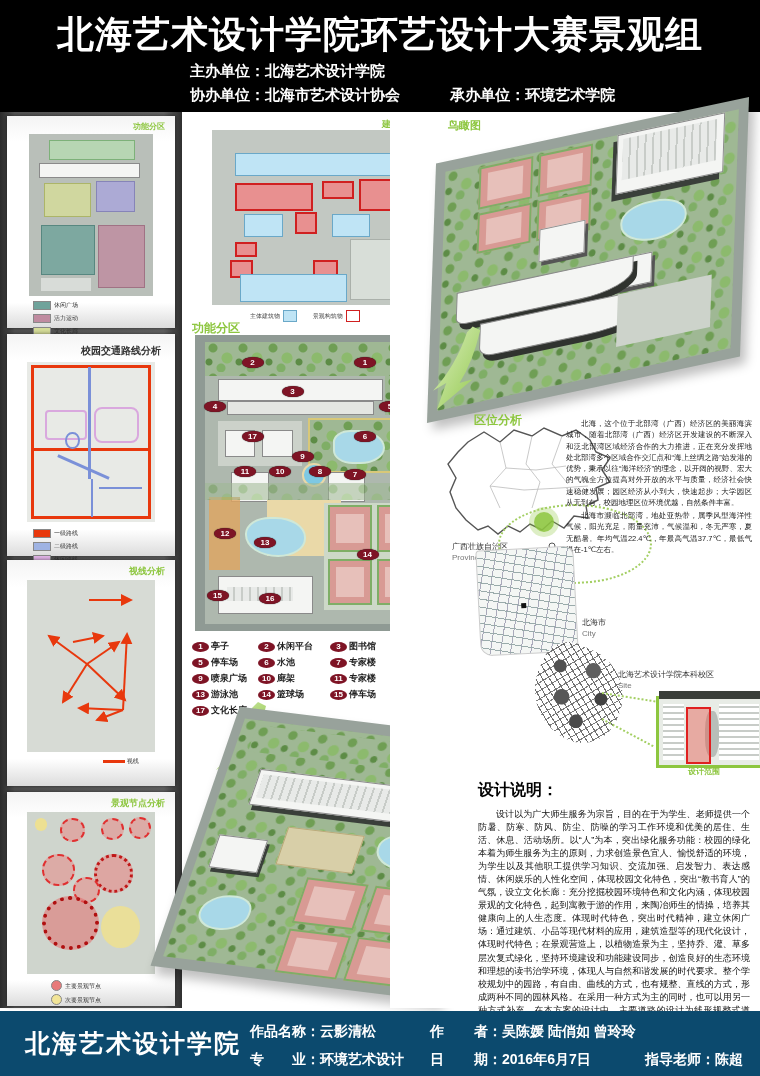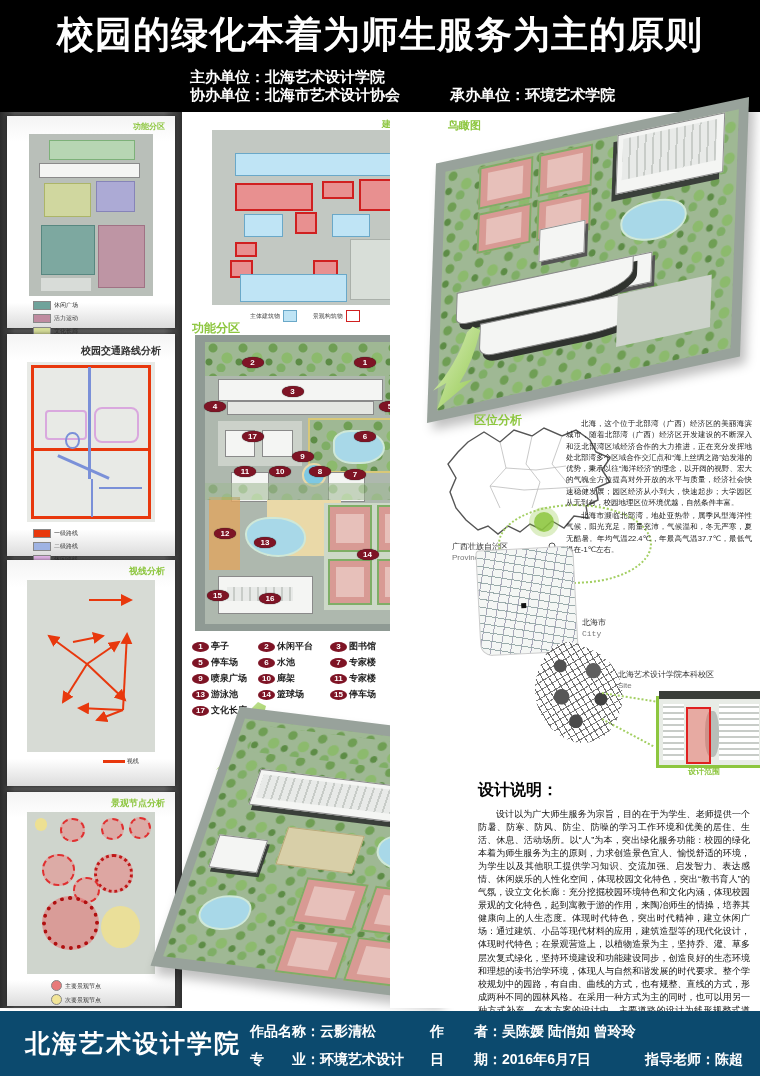--- a/index.html
+++ b/index.html
@@ -63,22 +63,22 @@
   .ftr .school{position:absolute;left:25px;top:16px;font-size:25px;font-weight:bold;letter-spacing:2px;}
   .fitem{position:absolute;font-size:14px;font-weight:bold;white-space:nowrap;}
   .dotline{position:absolute;border-top:2px dotted #a3cf62;transform-origin:left center;}
 </style>
 </head>
 <body>
 
 <div class="poster">
 
   <header class="hdr">
-    <h1>校园的绿化本着为师生服务为主的原则</h1>
-    <div class="hl" style="top:68px;">主办单位：北海艺术设计学院</div>
+    <h1>北海艺术设计学院环艺设计大赛景观组</h1>
+    <div class="hl" style="top:62px;">主办单位：北海艺术设计学院</div>
     <div class="hl" style="top:86px;">
       <span>协办单位：北海市艺术设计协会</span>
       <span style="display:inline-block;width:42px;"></span>
       <span>承办单位：环境艺术学院</span>
     </div>
   </header>
 
   <aside class="leftcol">
 
     <section class="panel" style="top:4px;height:212px;">
@@ -420,21 +420,21 @@
       <p class="ind">北海，这个位于北部湾（广西）经济区的美丽海滨城市，随着北部湾（广西）经济区开发建设的不断深入和泛北部湾区域经济合作的大力推进，正在充分发挥地处北部湾多个区域合作交汇点和“海上丝绸之路”始发港的优势，秉承以往“海洋经济”的理念，以开阔的视野、宏大的气魄全方位提高对外开放的水平与质量，经济社会快速稳健发展；园区经济从小到大，快速起步；大学园区从无到有，校园地理区位环境优越，自然条件丰富。</p>
       <p class="ind">北海市濒临北部湾，地处亚热带，属季风型海洋性气候，阳光充足，雨量充沛，气候温和，冬无严寒，夏无酷暑。年均气温22.4℃，年最高气温37.7℃，最低气温在-1℃左右。</p>
     </div>
 
     <div style="position:absolute;left:88px;top:436px;width:96px;height:104px;background:
         repeating-linear-gradient(12deg,transparent 0 7px,#9aa 7px 8px),
         repeating-linear-gradient(102deg,transparent 0 9px,#aab 9px 10px),#f4f6f4;
         border-radius:4px 10px 6px 12px;border:1px solid #ccc;transform:rotate(-3deg);">
       <div style="position:absolute;left:44%;top:52%;width:5px;height:5px;background:#111;"></div>
     </div>
-    <div class="maplab" style="left:192px;top:506px;font-family:Liberation Mono, monospace;">
+    <div class="maplab" style="left:192px;top:506px;">
       <div>北海市</div>
       <div style="color:#777;">City</div>
     </div>
 
     <div style="position:absolute;left:142px;top:536px;width:92px;height:92px;transform:rotate(24deg);
         background:
          radial-gradient(circle at 20% 30%,#333 6%,transparent 7%),
          radial-gradient(circle at 55% 20%,#444 8%,transparent 9%),
          radial-gradient(circle at 75% 45%,#222 7%,transparent 8%),
          radial-gradient(circle at 35% 60%,#3a3a3a 9%,transparent 10%),

